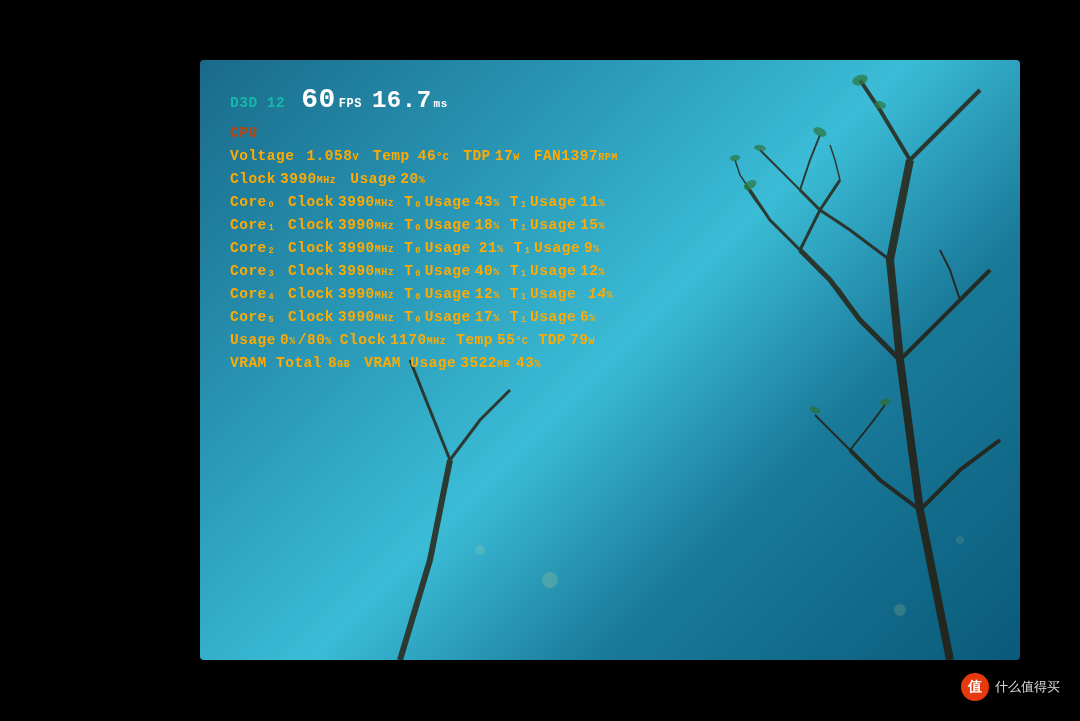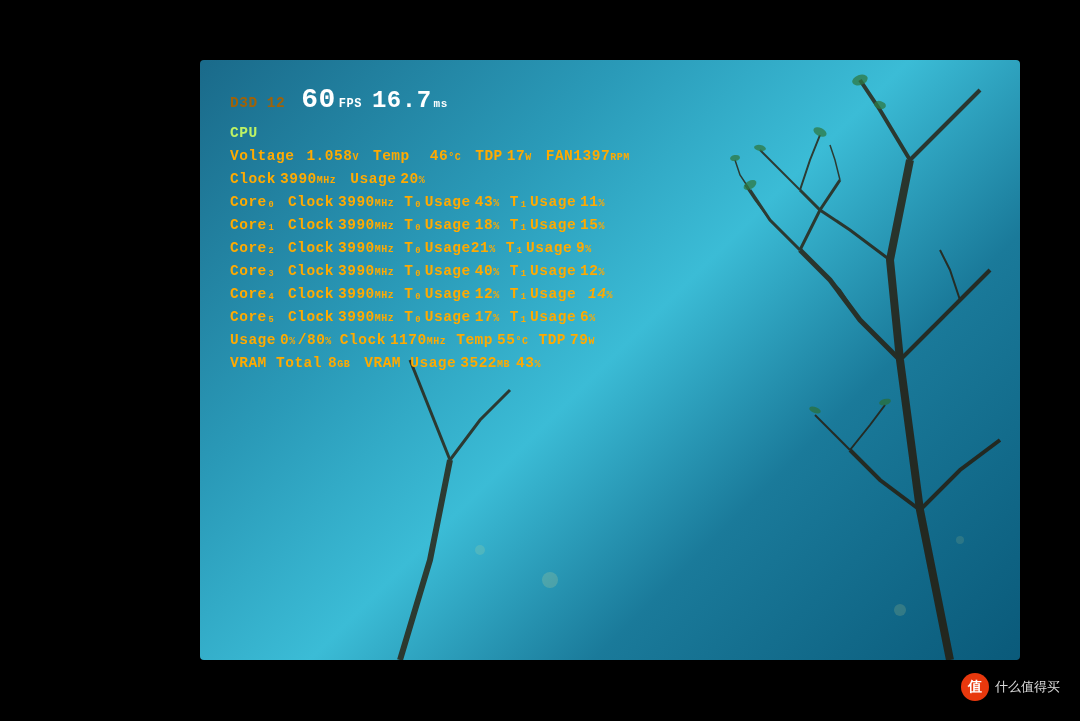--- a/index.html
+++ b/index.html
@@ -35,22 +35,22 @@
     }
 
     .row {
       display: flex;
       align-items: baseline;
       gap: 0px;
       white-space: nowrap;
       margin-bottom: 2px;
     }
 
-    .col-pink { color: #a16207; }
-    .col-cyan { color: #bef264; }
+    .col-pink { color: #14b8a6; }
+    .col-cyan { color: #c2410c; }
     .col-orange { color: #ffaa00; }
     .col-green { color: #00ff88; }
 
     .fps-big {
       font-size: 28px;
       color: #ffffff;
       font-weight: bold;
     }
     .fps-small {
       font-size: 12px;
@@ -177,21 +177,21 @@
 
   <div class="row">
     <span class="col-cyan">CPU</span>
   </div>
 
   <div class="row">
     <span class="col-orange">Voltage</span>
     <span class="col-orange" style="margin-left:12px;">1.058</span>
     <span class="col-orange sup-unit">V</span>
     <span class="col-orange" style="margin-left:14px;">Temp</span>
-    <span class="col-orange" style="margin-left:20px;">46</span>
+    <span class="col-orange" style="margin-left:8px;">46</span>
     <span class="col-orange sup-unit">°C</span>
     <span class="col-orange" style="margin-left:14px;">TDP</span>
     <span class="col-orange" style="margin-left:4px;">17</span>
     <span class="col-orange sup-unit">W</span>
     <span class="col-orange" style="margin-left:14px;">FAN</span>
     <span class="col-orange" style="">1397</span>
     <span class="col-orange sup-unit">RPM</span>
   </div>
 
   <div class="row">
@@ -232,21 +232,21 @@
       <span class="col-orange" style="margin-left:4px;">15</span>
       <span class="col-orange" style="font-size:10px;vertical-align:super;">%</span>
     </div>
       <div class="row">
       <span class="col-orange" style="min-width:58px;">Core₂</span>
       <span class="col-orange">Clock</span>
       <span class="col-orange" style="margin-left:4px;">3990</span>
       <span class="col-orange" style="font-size:10px;vertical-align:super;">MHz</span>
       <span class="col-orange" style="margin-left:10px;">T₀</span>
       <span class="col-orange" style="margin-left:2px;">Usage</span>
-      <span class="col-orange" style="margin-left:0;">21</span>
+      <span class="col-orange" style="margin-left:8px;">21</span>
       <span class="col-orange" style="font-size:10px;vertical-align:super;">%</span>
       <span class="col-orange" style="margin-left:10px;">T₁</span>
       <span class="col-orange" style="margin-left:2px;">Usage</span>
       <span class="col-orange" style="margin-left:4px;">9</span>
       <span class="col-orange" style="font-size:10px;vertical-align:super;">%</span>
     </div>
       <div class="row">
       <span class="col-orange" style="min-width:58px;">Core₃</span>
       <span class="col-orange">Clock</span>
       <span class="col-orange" style="margin-left:4px;">3990</span>

